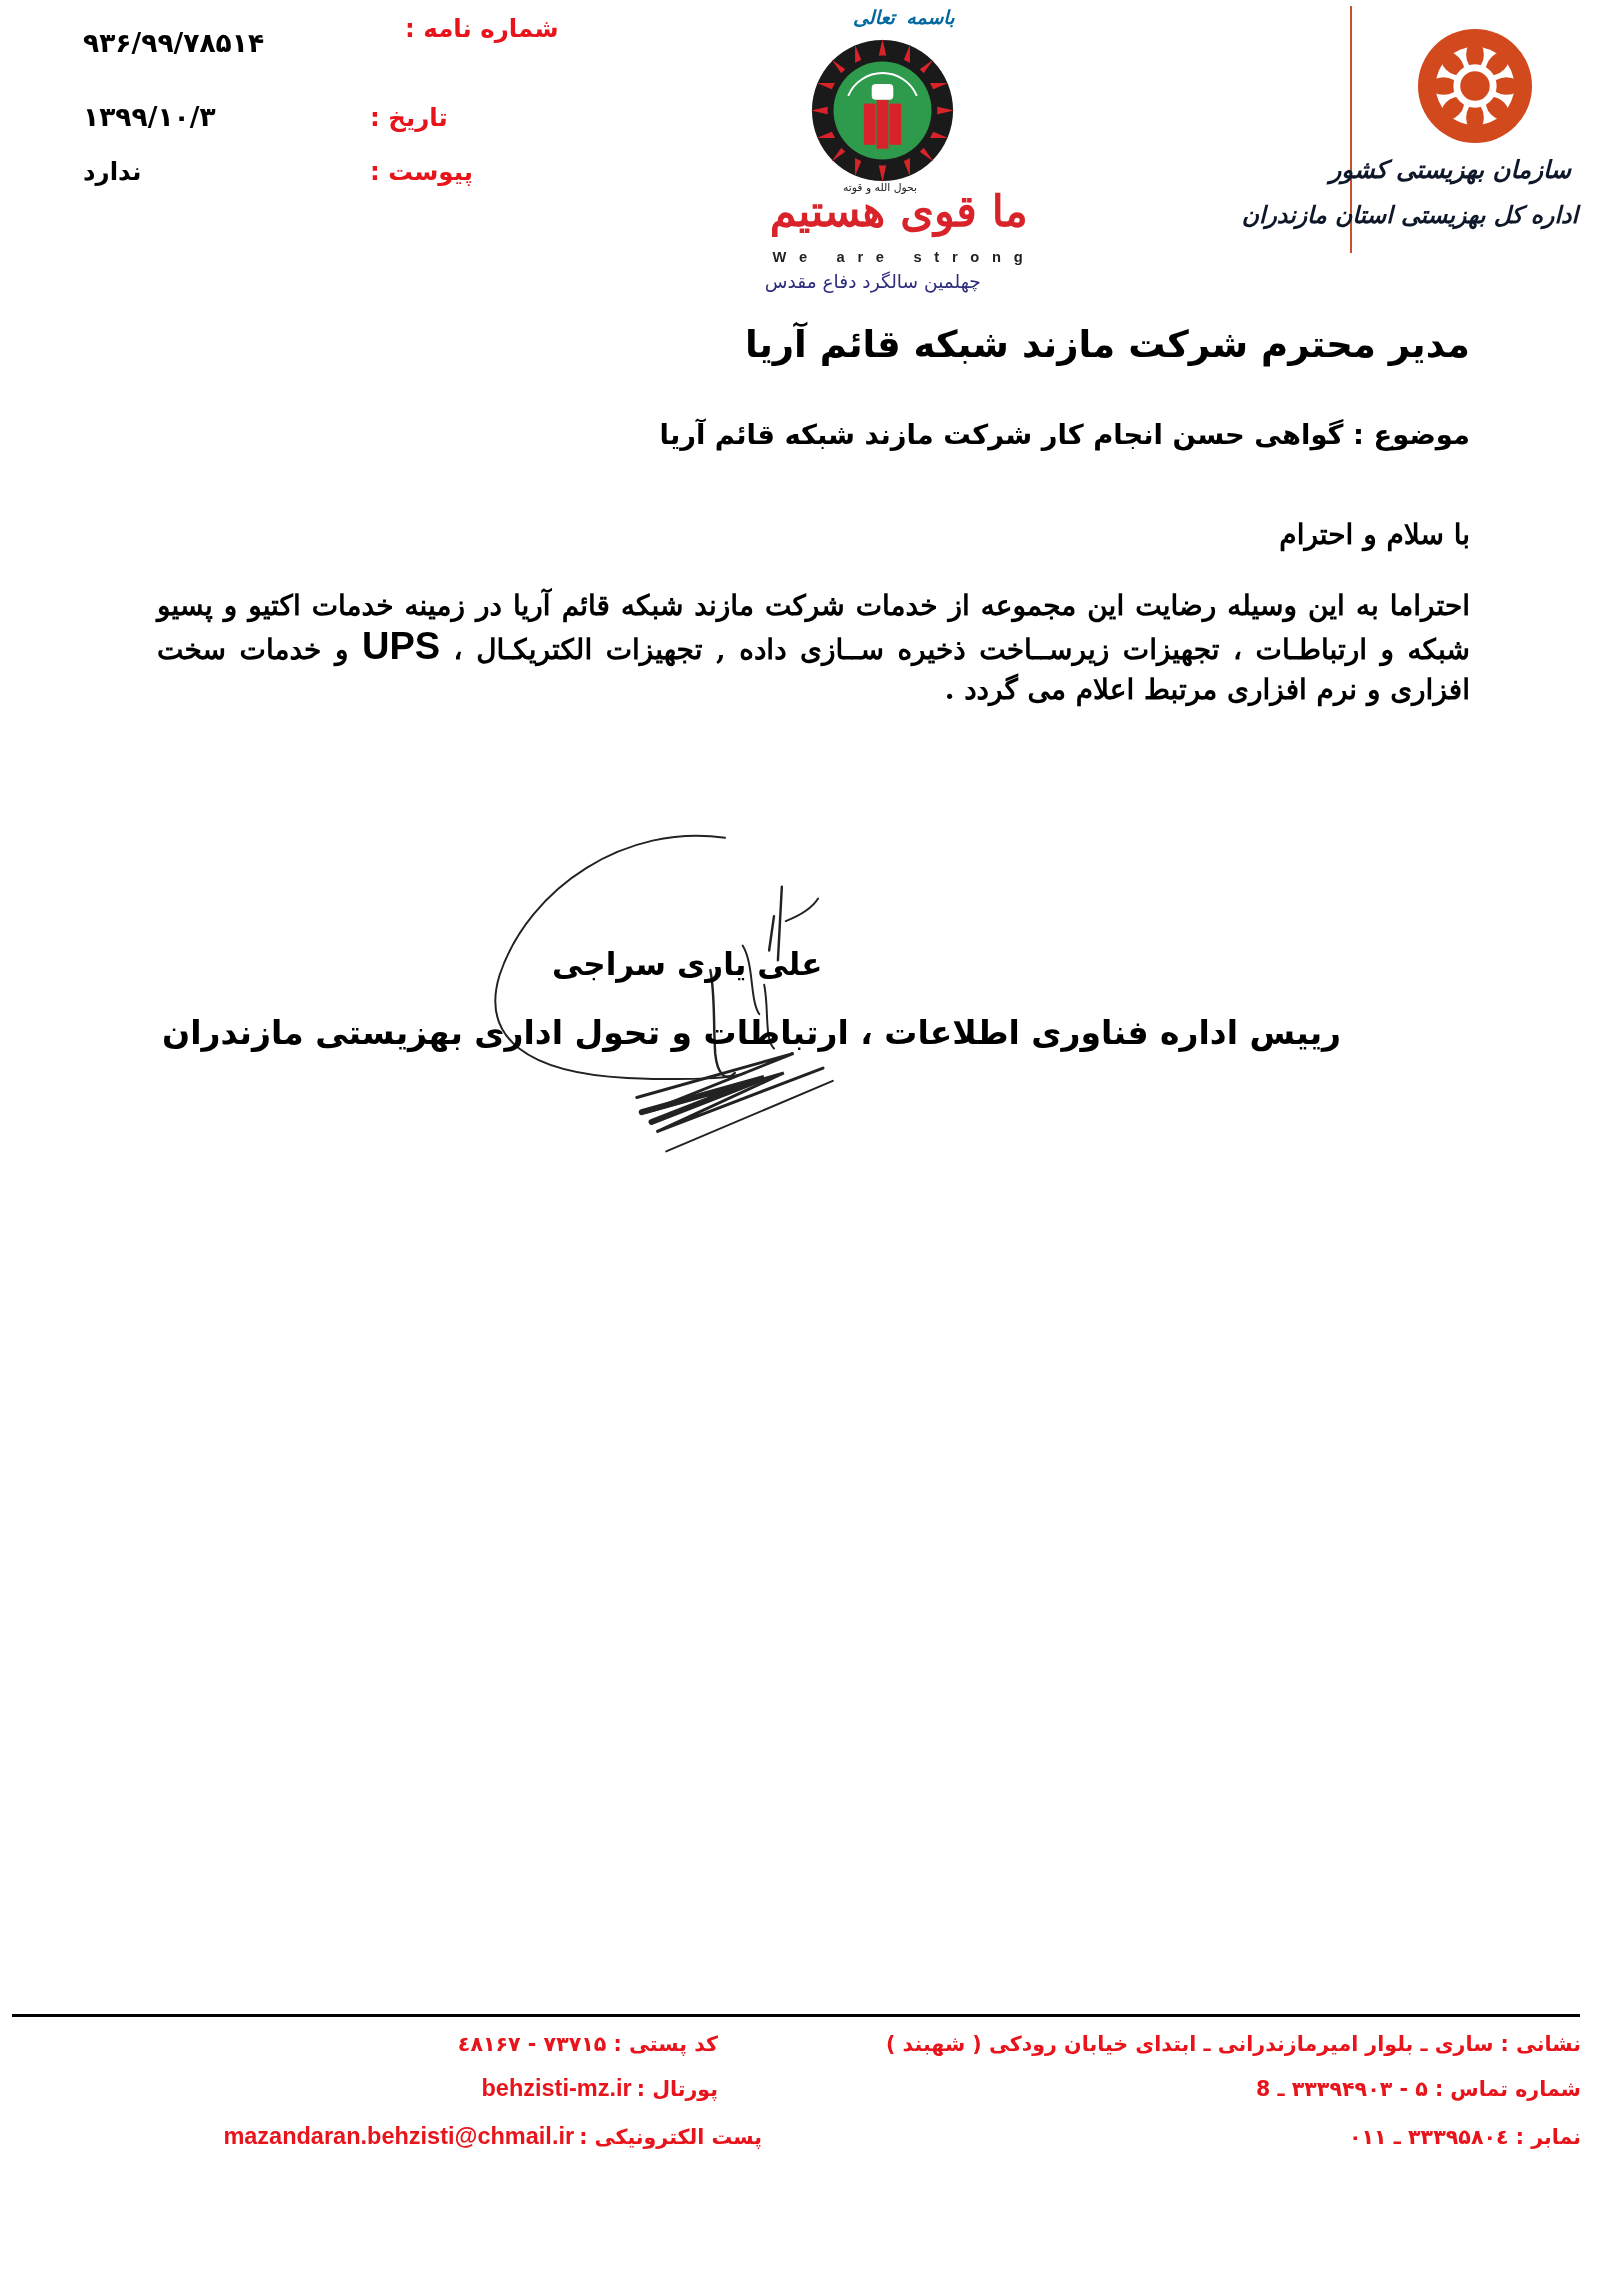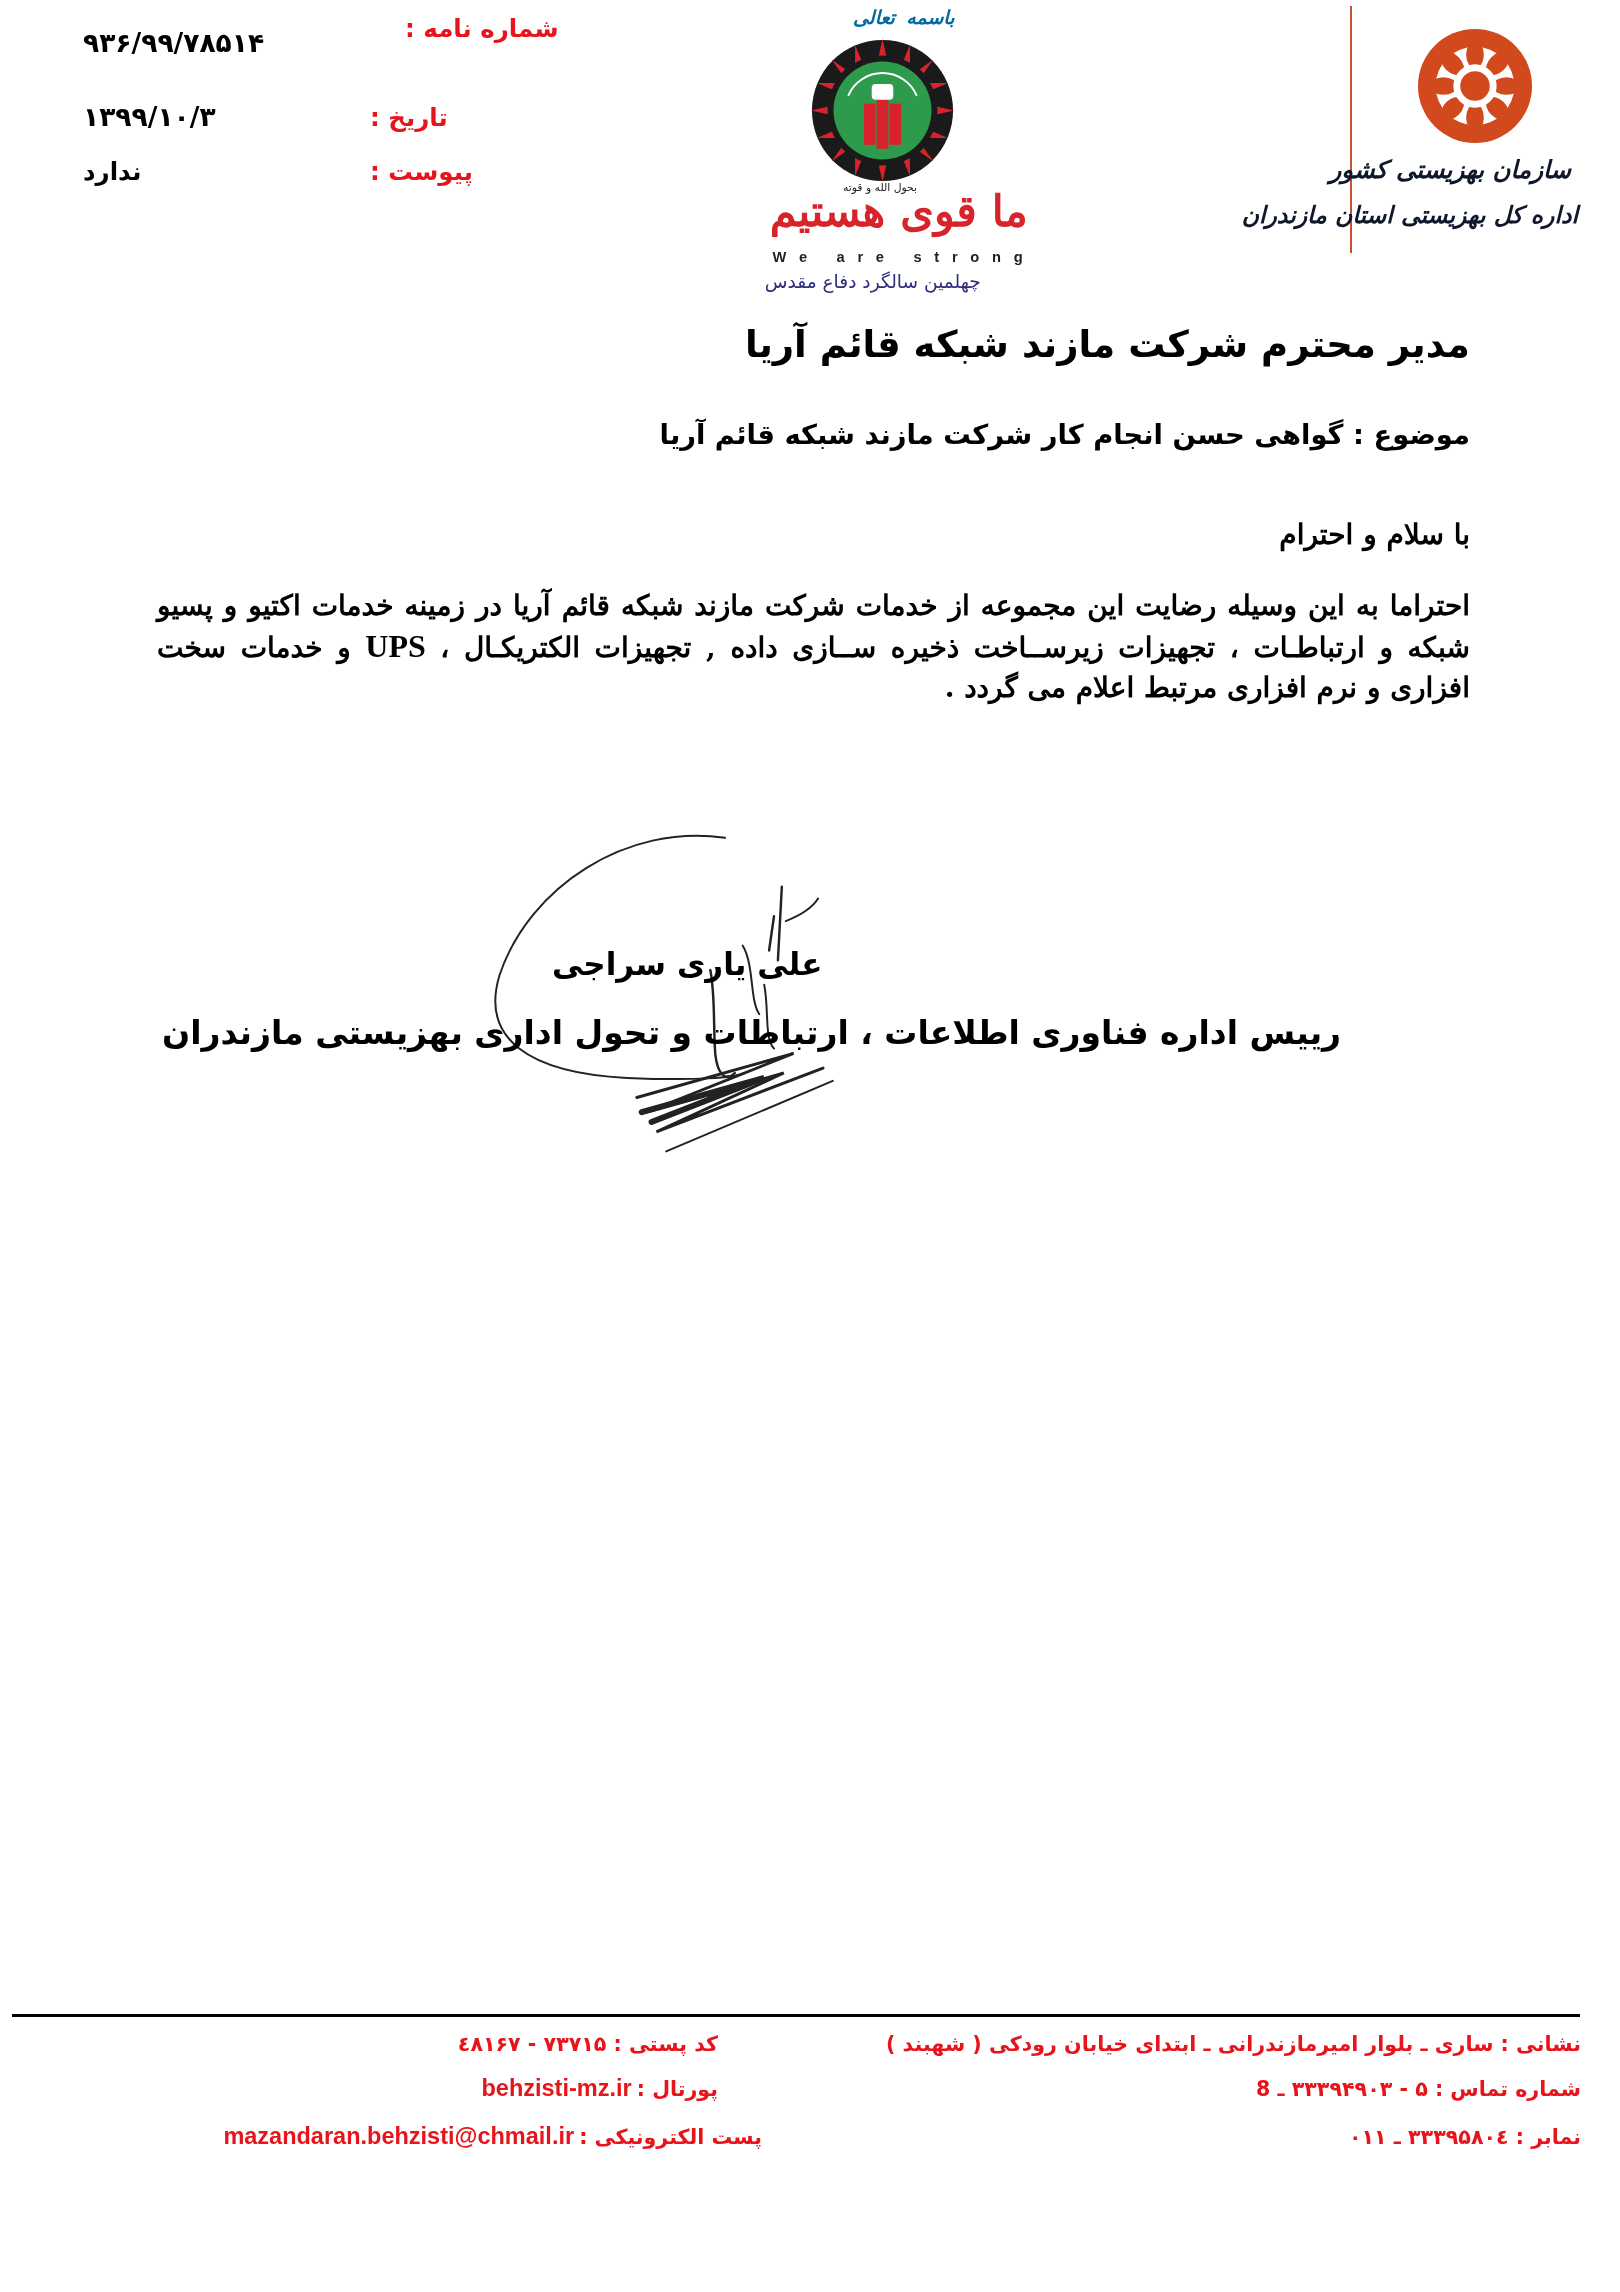--- a/index.html
+++ b/index.html
@@ -8,21 +8,21 @@
   .abs { position:absolute; white-space:nowrap; }
   .red { color:#e8141b; }
   .hdr-label { font-weight:bold; font-size:24.5px; direction:rtl; }
   .hdr-val { font-weight:bold; font-size:26.5px; direction:rtl; }
   .title { font-weight:bold; font-size:37px; right:150px; top:323px; direction:rtl; letter-spacing:-0.5px; }
   .subject { font-weight:bold; font-size:27.4px; right:150px; top:419px; direction:rtl; letter-spacing:-0.5px; }
   .greet { font-family:"DejaVu Serif", serif; font-weight:bold; font-size:28px; right:150px; top:518px; direction:rtl; }
   .body-text { position:absolute; left:157px; width:1313px; top:586px;
                font-family:"DejaVu Serif", serif; font-weight:bold; font-size:28px; line-height:40px;
                direction:rtl; text-align:justify; text-align-last:right; }
-  .body-text .ups { font-family:Liberation Serif, serif; font-weight:bold; font-size:32px; }
+  .body-text .ups { font-family:Liberation Sans, sans-serif; font-weight:bold; font-size:38px; }
   .signer-name { font-weight:bold; font-size:31px; left:552px; top:946px; direction:rtl; letter-spacing:-0.5px; }
   .signer-title { font-weight:bold; font-size:33px; left:162px; top:1013px; direction:rtl; letter-spacing:-1px; }
   .footer-rule { position:absolute; left:11.8px; width:1568px; top:2014px; height:2.9px; background:#000; }
   .foot { font-weight:bold; font-size:20.6px; direction:rtl; }
   .foot-latin { font-family:"Liberation Sans", sans-serif; font-weight:bold; font-size:23.5px; direction:ltr; unicode-bidi:embed; }
   .vrule { position:absolute; left:1350px; top:5.9px; width:2px; height:247px; background:#c8502a; }
   .logo-text { color:#0f172a; font-family:"DejaVu Serif", serif; font-style:italic; font-weight:bold; direction:rtl; }
   .strong-word { font-family:"Liberation Sans", sans-serif; font-weight:bold; letter-spacing:12.7px; font-size:14.7px; color:#222; }
   .anniv { color:#2e2c7c; font-size:18.6px; direction:rtl; }
 </style>

